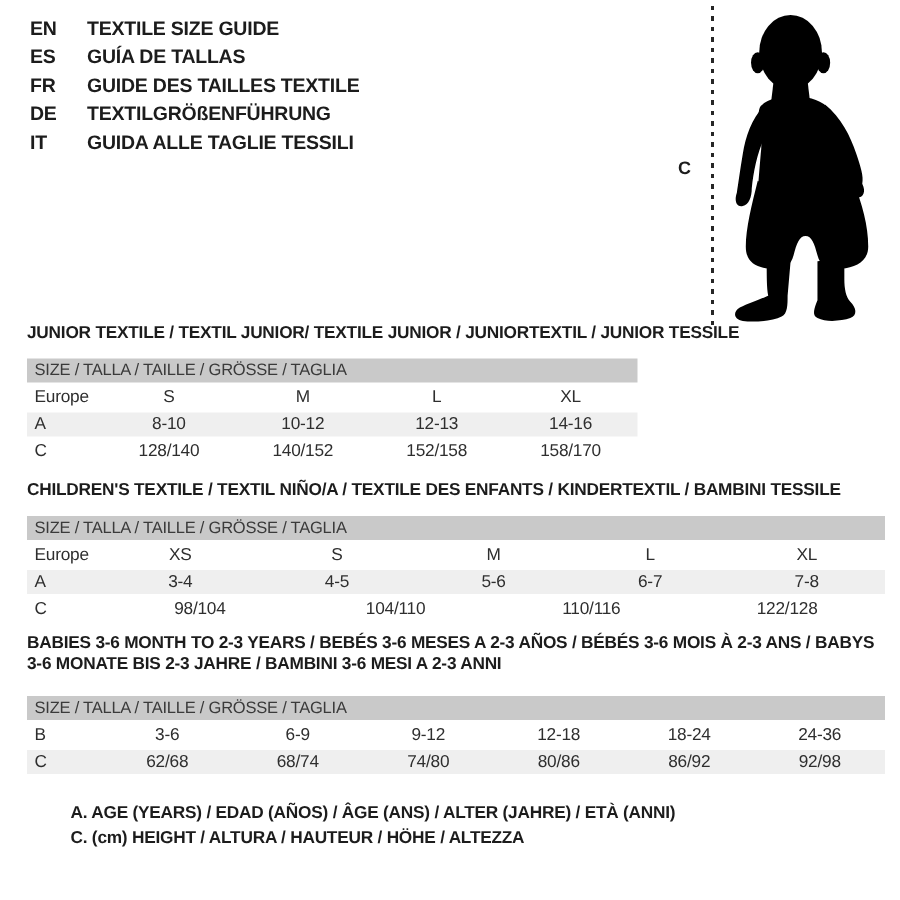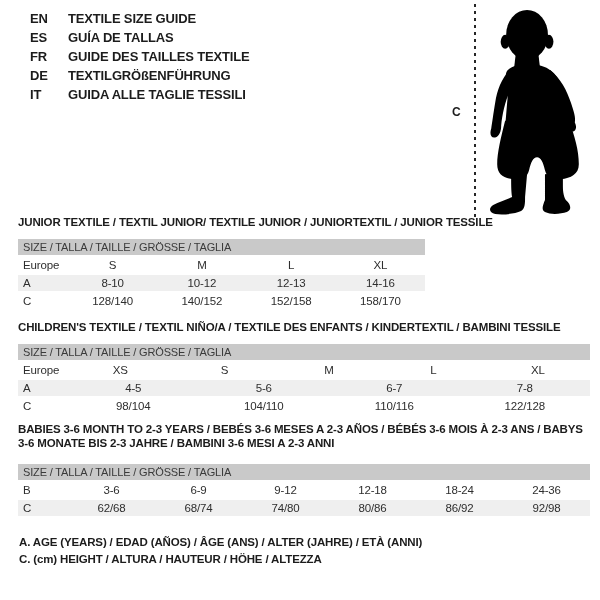--- a/index.html
+++ b/index.html
@@ -13,21 +13,21 @@
   html,body{background:#ffffff;}
   body{
     width:600px;height:600px;position:relative;overflow:hidden;
     font-family:"Liberation Sans", sans-serif;
     color:var(--ink);
     letter-spacing:-0.15px;
   }
   .canvas{position:absolute;inset:0;background:#fff;}
 
   
-  .lang-block{position:absolute;left:30px;top:9px;}
+  .lang-block{position:absolute;left:20px;top:9px;}
   .lang-row{display:flex;font-weight:bold;font-size:13px;line-height:19px;}
   .lang-code{width:38px;}
   .lang-text{white-space:nowrap;}
 
   
   .measure-line{
     position:absolute;left:474px;top:4px;width:2px;height:214px;
     background-image:repeating-linear-gradient(to bottom,#262626 0px,#262626 3px,transparent 3px,transparent 7px);
   }
   .figure-label{position:absolute;left:452px;top:105px;font-size:12px;font-weight:600;}
@@ -41,21 +41,21 @@
     background:var(--bar);height:16px;line-height:16px;margin-bottom:2px;
     padding-left:5px;font-size:11px;color:#3a3a3a;
   }
   .trow{display:flex;height:16px;line-height:16px;margin-bottom:2px;font-size:11.5px;color:var(--cell-ink);}
   .trow.striped{background:var(--stripe);}
   .row-label{width:50px;padding-left:5px;text-align:left;}
   .cell{flex:1;text-align:center;}
 
   
   .notes{position:absolute;left:19px;top:534px;}
-  .note-line{font-weight:bold;font-size:11.5px;line-height:17px;white-space:nowrap;}
+  .note-line{font-weight:bold;font-size:11.5px;line-height:17px;white-space:nowrap;margin-left:28px;}
 </style>
 </head>
 <body>
 
 <div class="canvas">
 
   <div class="lang-block">
       <div class="lang-row">
         <span class="lang-code">EN</span>
         <span class="lang-text">TEXTILE SIZE GUIDE</span>
@@ -126,20 +126,21 @@
         <div class="trow">
           <span class="row-label">Europe</span>
           <span class="cell">XS</span>
           <span class="cell">S</span>
           <span class="cell">M</span>
           <span class="cell">L</span>
           <span class="cell">XL</span>
         </div>
         <div class="trow striped">
           <span class="row-label">A</span>
+          <span class="cell">3-4</span>
           <span class="cell">4-5</span>
           <span class="cell">5-6</span>
           <span class="cell">6-7</span>
           <span class="cell">7-8</span>
         </div>
         <div class="trow">
           <span class="row-label">C</span>
           <span class="cell">98/104</span>
           <span class="cell">104/110</span>
           <span class="cell">110/116</span>

